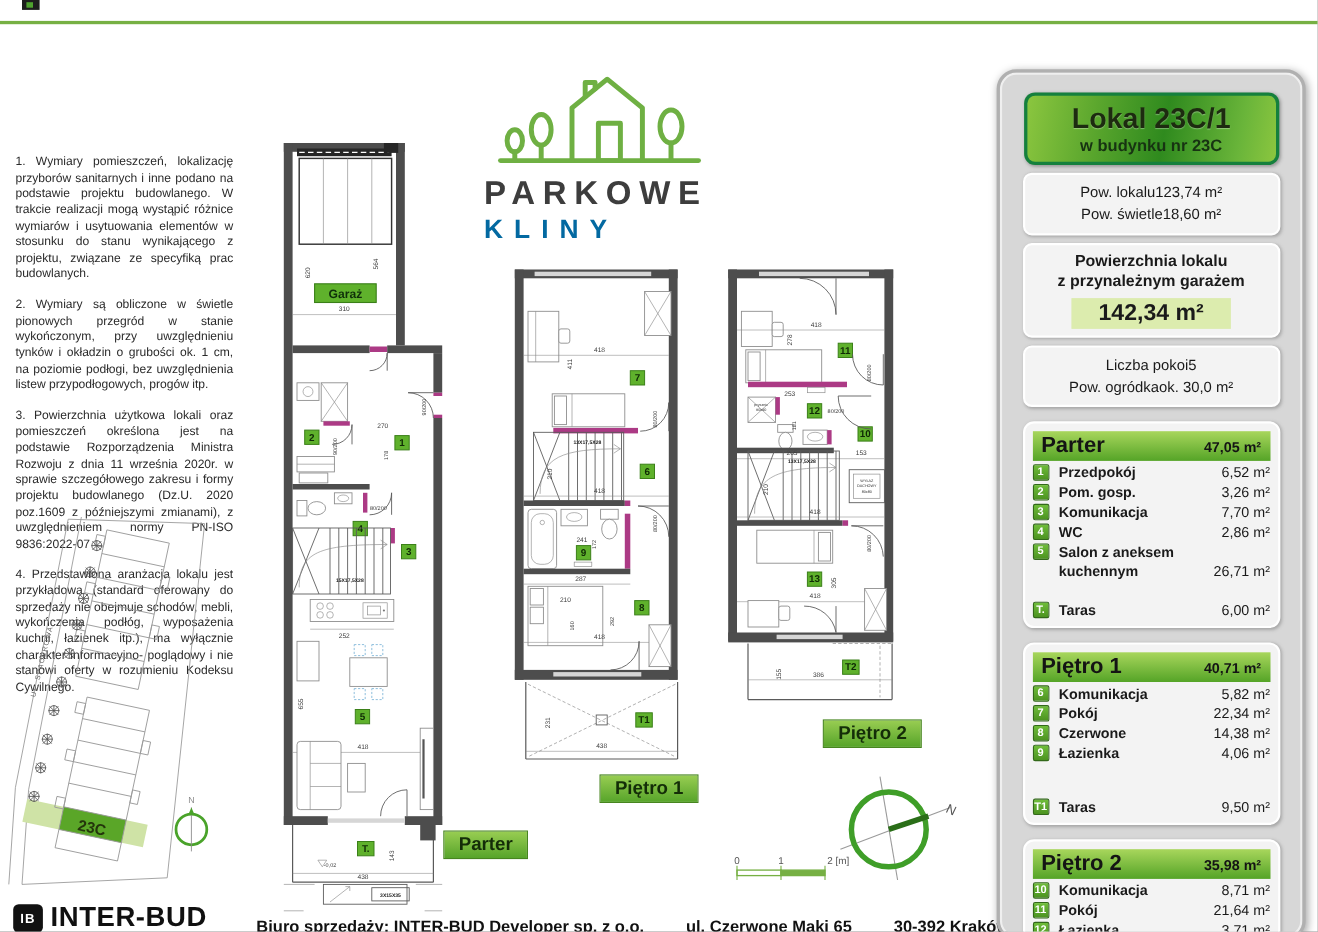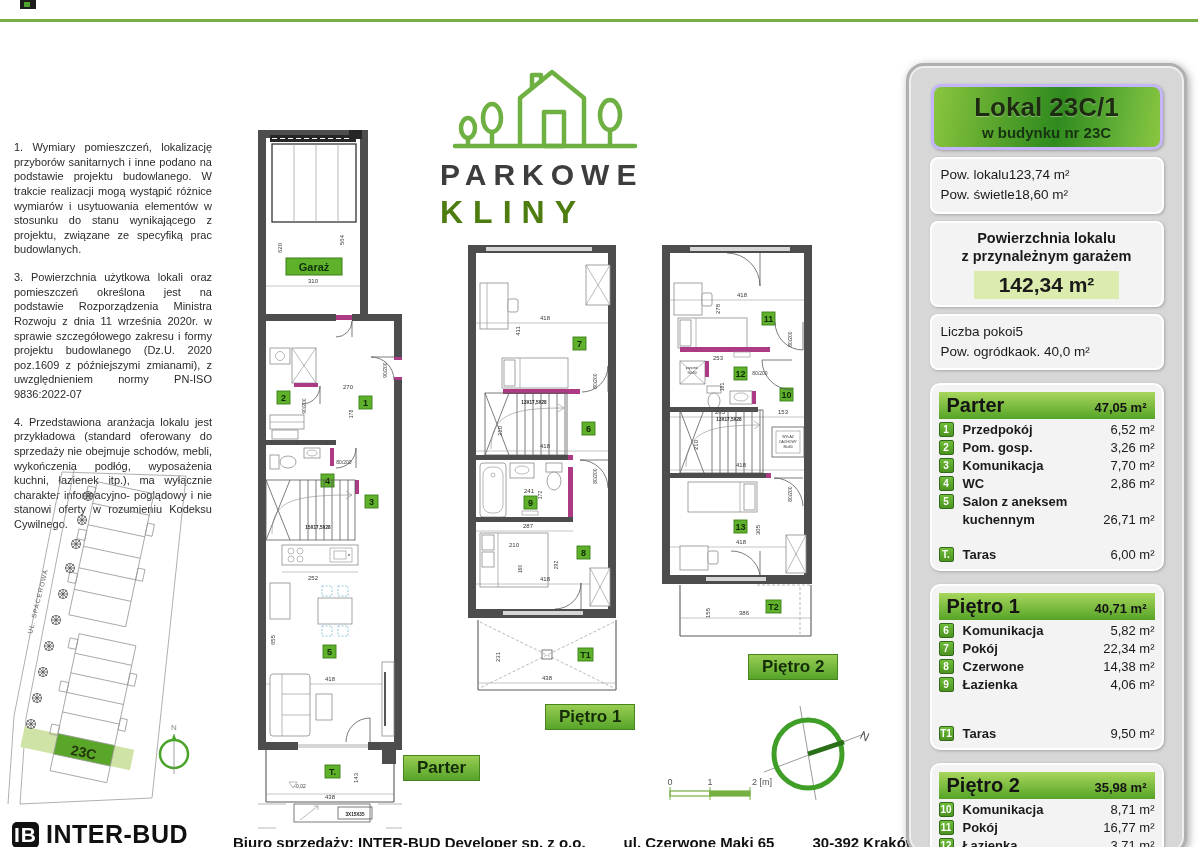--- a/index.html
+++ b/index.html
@@ -11,34 +11,34 @@
 
   
   .notes{position:absolute;left:14px;top:140px;width:198px;font-size:11px;line-height:1.33;
          color:#2a2a2a;text-align:justify;}
   .notes p{margin:0 0 13px 0;}
 
   
   .interbud{position:absolute;left:12px;top:820px;}
   .ib-row{display:flex;align-items:center;gap:7px;}
   .ib-mark{width:27px;height:26px;background:#111;border-radius:5px;color:#fff;
-           font-weight:bold;font-size:21px;display:flex;align-items:center;justify-content:center;
+           font-weight:bold;font-size:12px;display:flex;align-items:center;justify-content:center;
            letter-spacing:1px;}
   .ib-name{font-size:25px;font-weight:800;color:#101010;letter-spacing:.5px;}
   .ib-sub{margin:-3px 0 0 46px;font-size:12px;font-weight:bold;letter-spacing:7px;color:#101010;}
 
   
   .footerline{position:absolute;left:233px;top:834px;white-space:nowrap;font-size:15px;
               font-weight:bold;color:#111;}
   .footerline span{margin-right:38px;}
 
   
   .brand{position:absolute;left:440px;top:48px;width:280px;text-align:left;}
   .brand-line1{font-size:30px;font-weight:800;color:#3d3d3d;letter-spacing:7px;margin-top:2px;}
-  .brand-line2{font-size:32px;font-weight:800;color:#4d7c0f;letter-spacing:10px;margin-top:2px;}
+  .brand-line2{font-size:24px;font-weight:800;color:#0369a1;letter-spacing:10px;margin-top:2px;}
   .brand-line3{font-size:26px;font-weight:800;color:#3d3d3d;letter-spacing:4px;margin-top:4px;}
 
   
   svg{font-family:"Liberation Sans",sans-serif;}
   .plan{position:absolute;}
   .w{fill:#4d4d4d;}
   .glass{fill:#d6d6d6;}
   .ln{fill:none;stroke:#5a5a5a;stroke-width:.8;}
   .thin{fill:none;stroke:#8c8c8c;stroke-width:.6;}
   .fn{fill:#fff;stroke:#8c8c8c;stroke-width:.8;}
@@ -62,28 +62,28 @@
   
   .siteplan{position:absolute;left:0;top:466px;}
   .sp{fill:none;stroke:#9a9a9a;stroke-width:.8;}
   .spt{font-size:6.5px;fill:#666;letter-spacing:1px;}
 
   
   .panel{position:absolute;left:906px;top:63px;width:281px;height:792px;background:#d7d7d7;
          border:3px solid #b0b0b0;border-radius:18px;box-sizing:border-box;
          box-shadow:inset 0 0 0 2px #efefef,2px 2px 8px rgba(0,0,0,.35);}
   .panel-inner{padding:18px 0 0 0;display:flex;flex-direction:column;align-items:center;}
-  .unit-frame{background:#c4b5fd;border-radius:10px;padding:3px;box-shadow:1px 1px 3px #9c9c9c;}
+  .unit-frame{background:#15803d;border-radius:10px;padding:3px;box-shadow:1px 1px 3px #9c9c9c;}
   .unit-header{width:226px;border-radius:7px;text-align:center;padding:5px 0 6px 0;
      background:linear-gradient(100deg,#8bc63f 0%,#57a42c 30%,#2f8a1e 55%,#6ab53a 85%,#8bc63f 100%);}
   .unit-title{font-size:26px;font-weight:bold;color:#1d2b10;text-shadow:0 1px 1px rgba(255,255,255,.35);}
   .unit-subtitle{font-size:15px;font-weight:bold;color:#173312;margin-top:1px;}
   .pbox{width:212px;background:#f3f3f3;border:2px solid #fff;border-radius:8px;
         padding:6px 9px;margin-top:7px;box-shadow:1px 1px 3px #a6a6a6;font-size:13.5px;}
-  .prow{display:flex;justify-content:flex-start;line-height:1.5;}
+  .prow{display:flex;justify-content:center;line-height:1.5;}
   .pbox.total{text-align:center;}
   .tlabel{font-weight:bold;font-size:14.5px;line-height:1.25;}
   .thighlight{display:inline-block;margin-top:6px;background:#dcecae;padding:2px 25px;
               font-size:21px;font-weight:bold;}
   .floorbox{width:216px;background:#f3f3f3;border:2px solid #fff;border-radius:10px;
             padding:7px;margin-top:13px;box-shadow:1px 1px 3px #a6a6a6;box-sizing:content-box;}
   .floorhead{background:linear-gradient(180deg,#a8d65c,#55a427);padding:2px 8px;display:flex;
              justify-content:space-between;align-items:baseline;}
   .fname{font-size:20px;font-weight:bold;color:#141414;}
   .farea{font-size:13px;font-weight:bold;color:#141414;}
@@ -107,20 +107,21 @@
 
 <div class="page">
 
   <div class="topline"></div>
   <div class="printmark">
       <i></i>
     </div>
 
   <section class="notes">
     <p>1.  Wymiary pomieszczeń, lokalizację przyborów sanitarnych i inne podano na podstawie projektu budowlanego. W trakcie realizacji mogą wystąpić różnice wymiarów i usytuowania elementów w stosunku do stanu wynikającego z projektu, związane ze specyfiką prac budowlanych.</p>
+    <p>2.  Wymiary są obliczone w świetle pionowych przegród w stanie wykończonym, przy uwzględnieniu tynków i okładzin o grubości ok. 1 cm, na poziomie podłogi, bez uwzględnienia listew przypodłogowych, progów itp.</p>
     <p>3.  Powierzchnia użytkowa lokali oraz pomieszczeń określona jest na podstawie Rozporządzenia Ministra Rozwoju z dnia 11 września 2020r. w sprawie szczegółowego zakresu i formy projektu budowlanego (Dz.U. 2020 poz.1609 z późniejszymi zmianami), z uwzględnieniem normy PN-ISO 9836:2022-07</p>
     <p>4.  Przedstawiona aranżacja lokalu jest przykładowa (standard oferowany do sprzedaży nie obejmuje schodów, mebli, wykończenia podłóg, wyposażenia kuchni, łazienek itp.), ma wyłącznie charakter informacyjno- poglądowy i nie stanowi oferty w rozumieniu Kodeksu Cywilnego.</p>
   </section>
 
   <svg class="siteplan" width="232" height="344" viewBox="0 0 232 344">
     <path class="sp" d="M62,6 L14,250 L8,338"></path>
     <path class="sp" d="M74,4 L26,252 L20,338"></path>
     <path class="sp" d="M62,6 L186,10 L152,332 L20,338"></path>
     <g transform="rotate(12 110 90)">
       <rect class="sp" x="82" y="20" width="58" height="136"></rect>
@@ -652,21 +653,21 @@
         <div class="thighlight">142,34 m²</div>
       </div>
 
       <div class="pbox">
         <div class="prow">
           <span>Liczba pokoi</span>
           <span>5</span>
         </div>
         <div class="prow">
           <span>Pow. ogródka</span>
-          <span>ok. 40,0 m²</span>
+          <span>ok. 30,0 m²</span>
         </div>
       </div>
 
       <div class="floorbox fb0">
         <div class="floorhead">
           <span class="fname">Parter</span>
           <span class="farea">47,05 m²</span>
         </div>
         <div class="rrow">
           <span class="rno">1</span>
@@ -742,21 +743,21 @@
           <span class="farea">35,98 m²</span>
         </div>
         <div class="rrow">
           <span class="rno">10</span>
           <span class="rlabel">Komunikacja</span>
           <span class="rval">8,71 m²</span>
         </div>
         <div class="rrow">
           <span class="rno">11</span>
           <span class="rlabel">Pokój</span>
-          <span class="rval">16,77 m²</span>
+          <span class="rval">21,64 m²</span>
         </div>
         <div class="rrow">
           <span class="rno">12</span>
           <span class="rlabel">Łazienka</span>
           <span class="rval">3,71 m²</span>
         </div>
 
       </div>
     </div>
   </aside>

